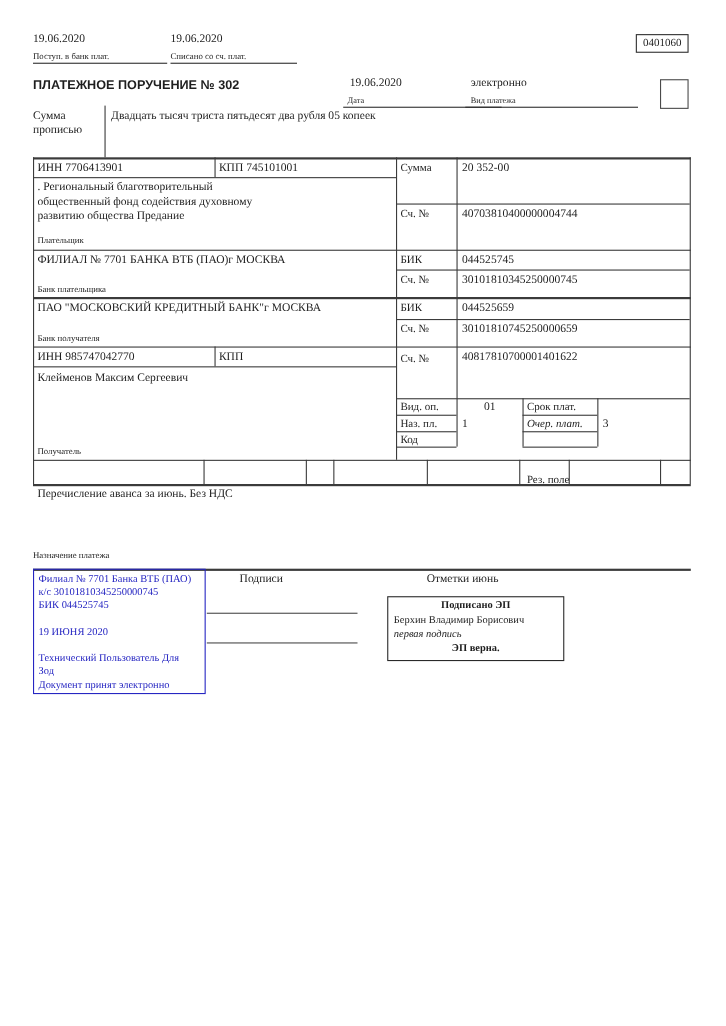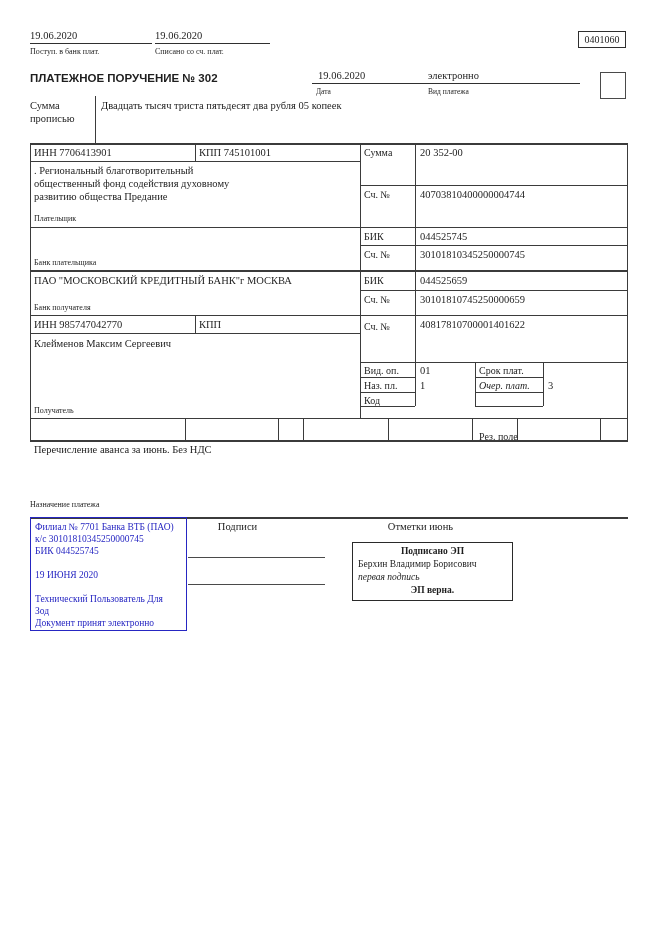--- a/index.html
+++ b/index.html
@@ -6,21 +6,21 @@
   .page{position:relative;width:660px;height:933px;background:#ffffff;overflow:hidden;
         font-family:"Liberation Serif","DejaVu Serif",serif;color:#1e1e1e;}
   .t{position:absolute;white-space:nowrap;font-size:10.5px;line-height:13px;}
   .wrap{white-space:normal;}
   .lbl{font-size:8px;line-height:10px;}
   .tiny{font-size:7.5px;line-height:9px;}
   .sub{font-size:10px;}
   .hl{position:absolute;height:1px;background:#3b3b3b;}
   .vl{position:absolute;width:1px;background:#3b3b3b;}
   .thick{height:2px;}
-  .u{position:absolute;border-bottom:1px solid #2f2f2f;font-size:10.5px;line-height:13px;padding-bottom:1px;}
+  .u{position:absolute;border-bottom:1px solid #2f2f2f;font-size:10.5px;line-height:13px;padding-bottom:15px;}
   .title{position:absolute;font-family:"Liberation Sans","DejaVu Sans",sans-serif;
          font-weight:bold;font-size:11.5px;line-height:14px;white-space:nowrap;}
   .codebox{position:absolute;left:578px;top:31px;width:46px;height:15px;border:1.5px solid #2f2f2f;
            text-align:center;font-size:10px;line-height:15px;}
   .emptybox{position:absolute;left:600px;top:72px;width:24px;height:25px;border:1px solid #4a4a4a;}
   .stampbox{position:absolute;left:30px;top:517px;width:157px;height:114px;border:1.5px solid #2626c2;
             color:#2626c2;font-size:9.5px;line-height:12px;padding:3px 0 0 4px;box-sizing:border-box;}
   .stampbox div{white-space:normal;}
   .gap{margin-top:12px;}
   .narrow{width:128px;}
@@ -94,20 +94,21 @@
   <div class="t sub" style="left:364px;top:146px;">Сумма</div>
   <div class="t" style="left:420px;top:146px;">20 352-00</div>
 
   <div class="t" style="left:34px;top:164px;">. Региональный благотворительный</div>
   <div class="t" style="left:34px;top:177px;text-align:center;">общественный фонд содействия духовному</div>
   <div class="t" style="left:34px;top:190px;">развитию общества Предание</div>
   <div class="t sub" style="left:364px;top:188px;">Сч. №</div>
   <div class="t" style="left:420px;top:188px;">40703810400000004744</div>
   <div class="t lbl" style="left:34px;top:214px;">Плательщик</div>
 
+  <div class="t" style="left:34px;top:230px;">ФИЛИАЛ № 7701 БАНКА ВТБ (ПАО)г МОСКВА</div>
   <div class="t sub" style="left:364px;top:230px;">БИК</div>
   <div class="t" style="left:420px;top:230px;">044525745</div>
   <div class="t sub" style="left:364px;top:248px;">Сч. №</div>
   <div class="t" style="left:420px;top:248px;">30101810345250000745</div>
   <div class="t lbl" style="left:34px;top:258px;">Банк плательщика</div>
 
   <div class="t" style="left:34px;top:274px;">ПАО "МОСКОВСКИЙ КРЕДИТНЫЙ БАНК"г МОСКВА</div>
   <div class="t sub" style="left:364px;top:274px;">БИК</div>
   <div class="t" style="left:420px;top:274px;">044525659</div>
   <div class="t sub" style="left:364px;top:293px;">Сч. №</div>
@@ -115,21 +116,21 @@
   <div class="t lbl" style="left:34px;top:303px;">Банк получателя</div>
 
   <div class="t" style="left:34px;top:318px;">ИНН 985747042770</div>
   <div class="t" style="left:199px;top:318px;">КПП</div>
   <div class="t sub" style="left:364px;top:320px;">Сч. №</div>
   <div class="t" style="left:420px;top:318px;">40817810700001401622</div>
   <div class="t" style="left:34px;top:337px;">Клейменов Максим Сергеевич</div>
   <div class="t lbl" style="left:34px;top:406px;">Получатель</div>
 
   <div class="t sub" style="left:364px;top:364px;">Вид. оп.</div>
-  <div class="t" style="left:420px;top:364px;text-align:right;">01</div>
+  <div class="t" style="left:440px;top:364px;text-align:right;">01</div>
   <div class="t sub" style="left:479px;top:364px;">Срок плат.</div>
   <div class="t sub" style="left:364px;top:379px;">Наз. пл.</div>
   <div class="t" style="left:420px;top:379px;">1</div>
   <div class="t sub" style="left:479px;top:379px;font-style:italic;">Очер. плат.</div>
   <div class="t" style="left:548px;top:379px;">3</div>
   <div class="t sub" style="left:364px;top:394px;">Код</div>
   <div class="t sub" style="left:479px;top:394px;margin-top:36px;">Рез. поле</div>
 
   <div class="t" style="left:34px;top:443px;">Перечисление аванса за июнь. Без НДС</div>
   <div class="t lbl" style="left:30px;top:500px;">Назначение платежа</div>

